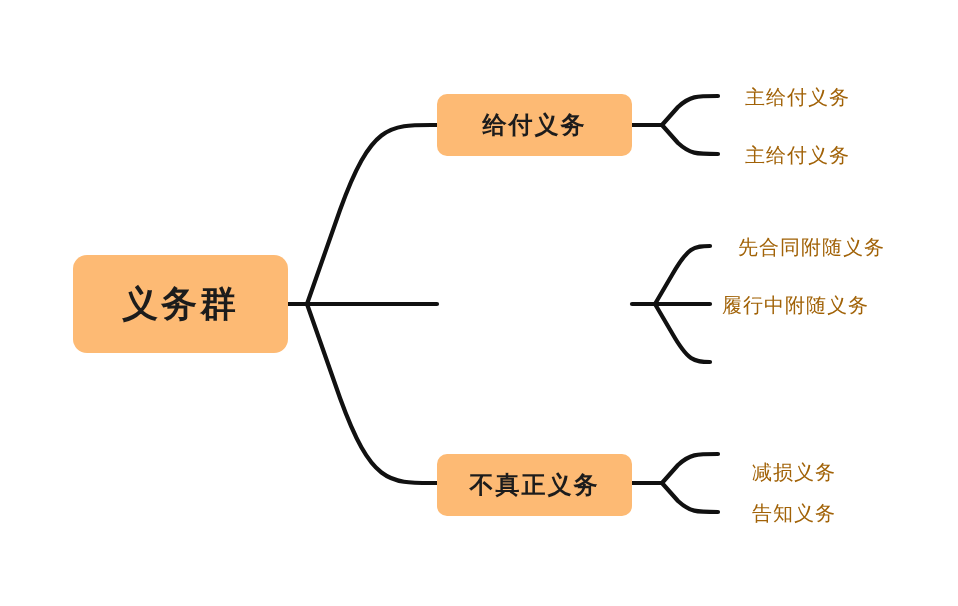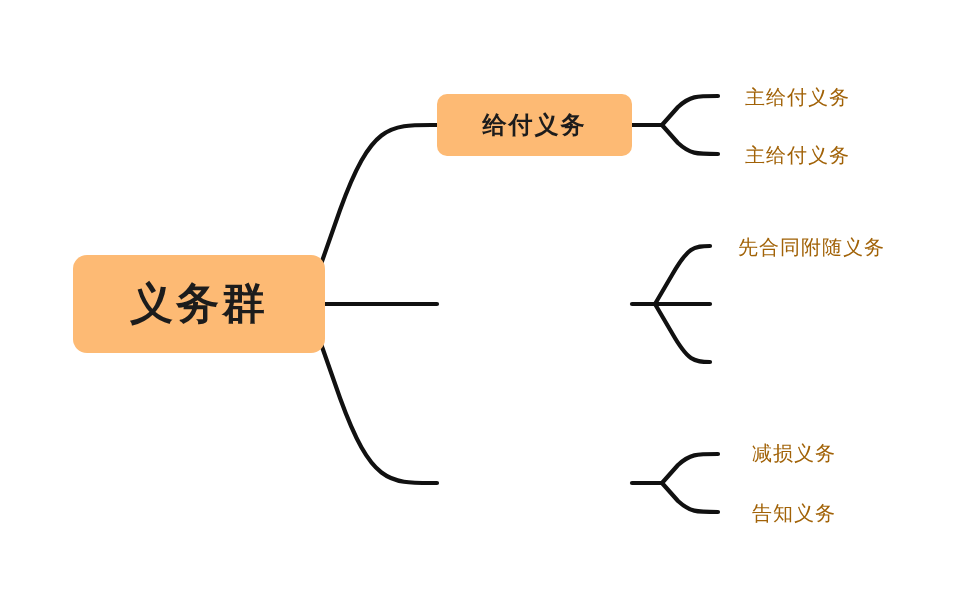--- a/index.html
+++ b/index.html
@@ -38,23 +38,23 @@
     background: #fdba74;
     border-radius: 10px;
     color: #1c1c1c;
     font-weight: bold;
     letter-spacing: 1px;
     white-space: nowrap;
   }
   .node-root {
     left: 73px;
     top: 255px;
-    width: 252px;
+    width: 215px;
     height: 98px;
-    font-size: 43px;
+    font-size: 36px;
     letter-spacing: 3px;
     border-radius: 14px;
   }
   .node-branch {
     left: 437px;
     width: 195px;
     height: 62px;
     font-size: 24px;
     letter-spacing: 2px;
   }
@@ -104,22 +104,26 @@
     </g>
   </svg>
 
   <div class="node node-root">
     <span>义务群</span>
   </div>
 
   <div class="node node-branch branch-0">
     <span>给付义务</span>
   </div>
+  <div class="node node-branch branch-2">
+    <span>不真正义务</span>
+  </div>
 
   <div class="leaf-label" style="left:745px; top:97px;">主给付义务</div>
   <div class="leaf-label" style="left:745px; top:155px;">主给付义务</div>
 
   <div class="leaf-label" style="left:722px; top:247px;margin-left:16px;">先合同附随义务</div>
+  <div class="leaf-label" style="left:722px; top:305px;">履行中附随义务</div>
 
-  <div class="leaf-label" style="left:752px; top:453px;text-align:center;">减损义务</div>
+  <div class="leaf-label" style="left:752px; top:472px;text-align:center;">减损义务</div>
   <div class="leaf-label" style="left:752px; top:513px;">告知义务</div>
 
 </div>
 
 </body></html>

